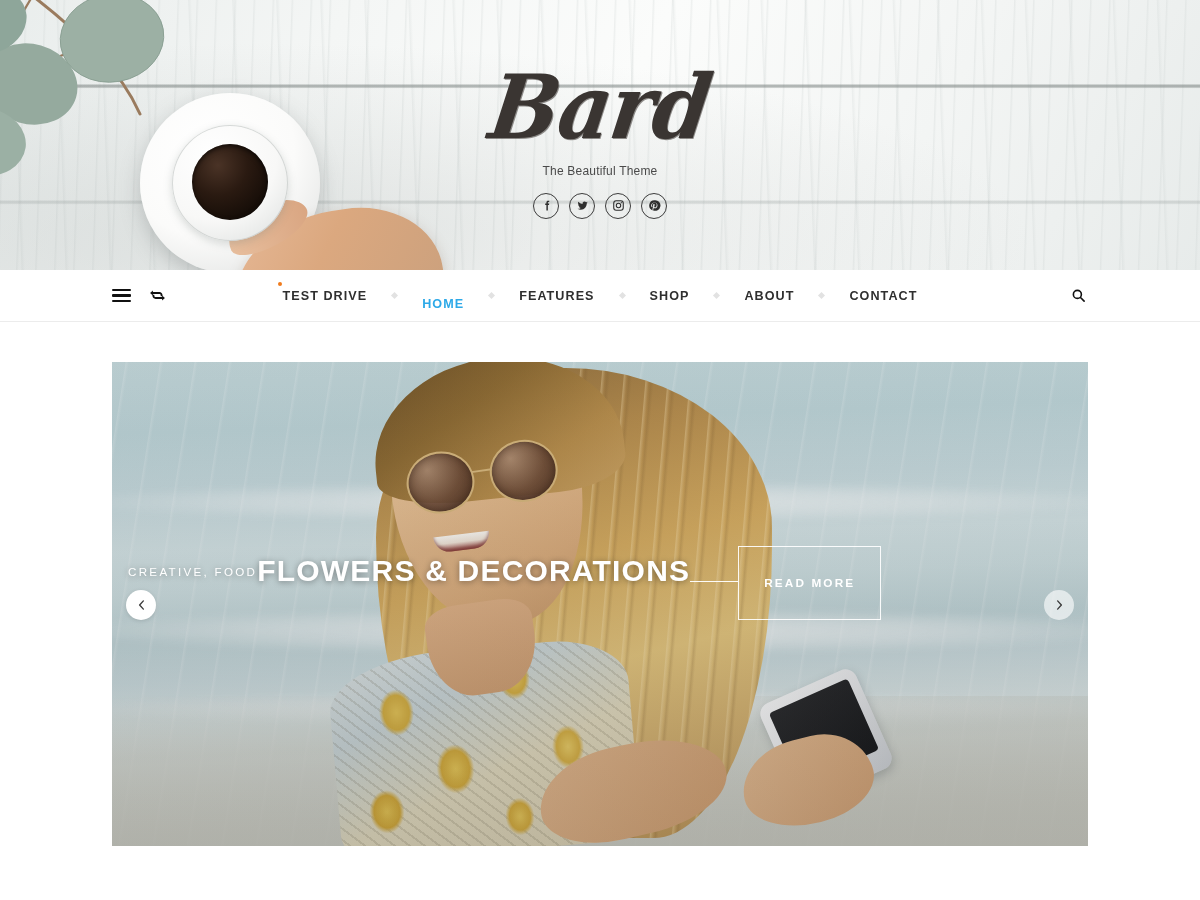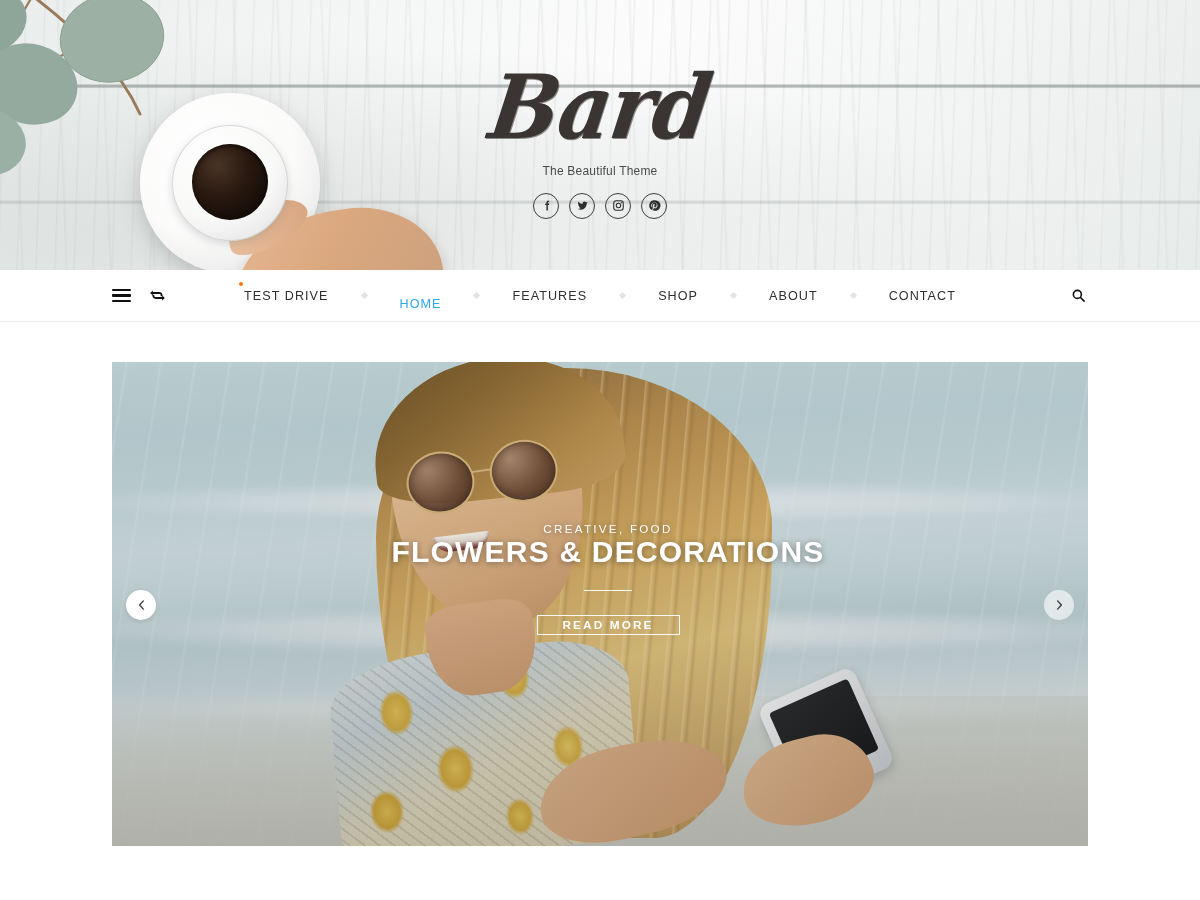--- a/index.html
+++ b/index.html
@@ -135,21 +135,22 @@
   .nav-icon-btn {
     width: 20px; height: 20px; display: flex; align-items: center; justify-content: center;
     color: #111; cursor: pointer;
   }
   .hamburger { width: 19px; display: flex; flex-direction: column; gap: 3.5px; cursor: pointer; }
   .hamburger span { display: block; height: 2.2px; background: #111; border-radius: 1px; }
 
   .nav-menu {
     position: absolute; left: 0; right: 0;
     display: flex; align-items: center; justify-content: center;
-    gap: 16px;
+    gap: 8px;
+    font-weight: bold;
   }
   .nav-item {
     position: relative;
     font-size: 12.6px;
     letter-spacing: 1.05px;
     color: #2f2f2f;
     text-transform: uppercase;
     cursor: pointer;
     white-space: nowrap;
   }
@@ -316,39 +317,39 @@
     border-radius: 46% 40% 48% 52% / 54% 56% 44% 46%;
     transform: rotate(-14deg);
   }
 
   .slide-overlay {
     position: absolute; inset: 0;
     background: linear-gradient(180deg, rgba(20,24,28,.06) 0%, rgba(20,24,28,.10) 40%, rgba(20,24,28,.16) 100%);
   }
   .slide-caption {
     position: absolute; left: 16px; right: 0; top: 160px;
-    display: flex; flex-direction: column; align-items: center;
+    display: flex; align-items: center;
     z-index: 5;
     text-shadow: 0 1px 6px rgba(0,0,0,.38);
   }
   .slide-cat {
     font-size: 11.6px; letter-spacing: 2.3px; color: #ffffff;
     text-transform: uppercase; font-weight: 400;
   }
   .slide-title {
     margin-top: 0;
     font-size: 30px; font-weight: 700; letter-spacing: 1.2px;
     color: #ffffff; text-transform: uppercase; text-align: center;
   }
   .slide-divider {
     margin-top: 21px; width: 48px; height: 1.4px; background: rgba(255,255,255,.95);
   }
   .read-more {
     margin-top: 24px;
-    padding: 2px 25px;
+    padding: 29px 25px;
     border: 1.4px solid rgba(255,255,255,.92);
     color: #fff; font-size: 11.8px; letter-spacing: 2.1px;
     text-transform: uppercase; font-weight: 700;
     background: transparent; cursor: pointer;
     font-family: "Liberation Sans", sans-serif;
   }
 
   .slider-arrow {
     position: absolute; top: 228px;
     width: 30px; height: 30px; border-radius: 50%;

